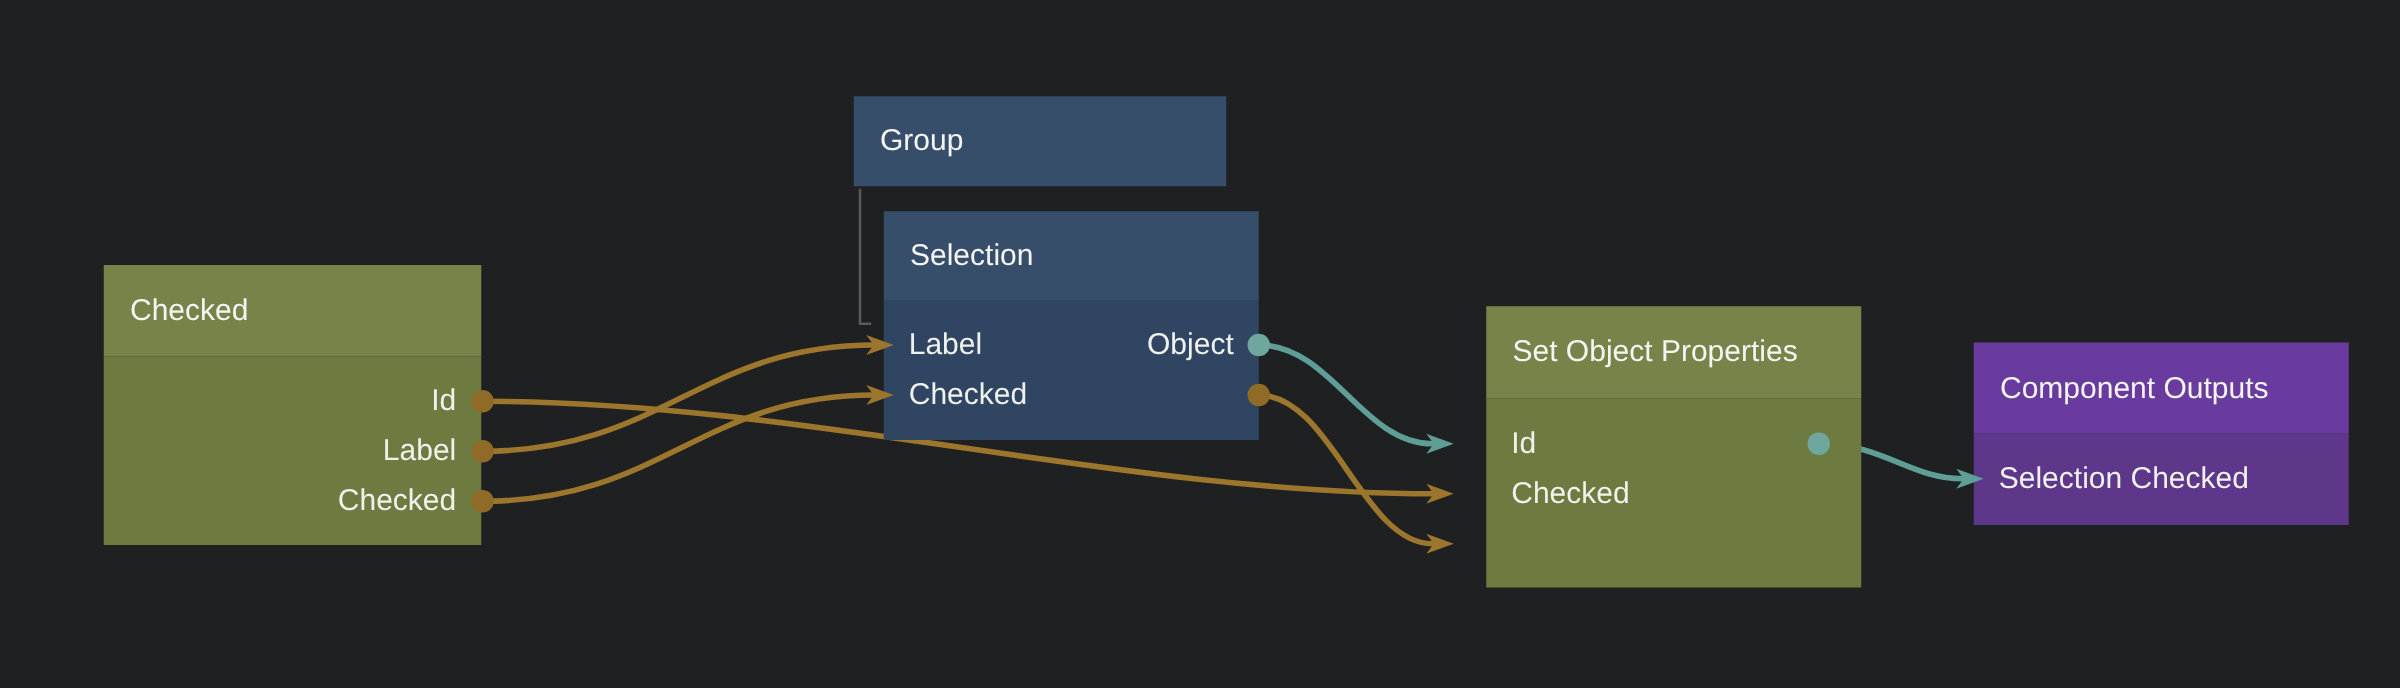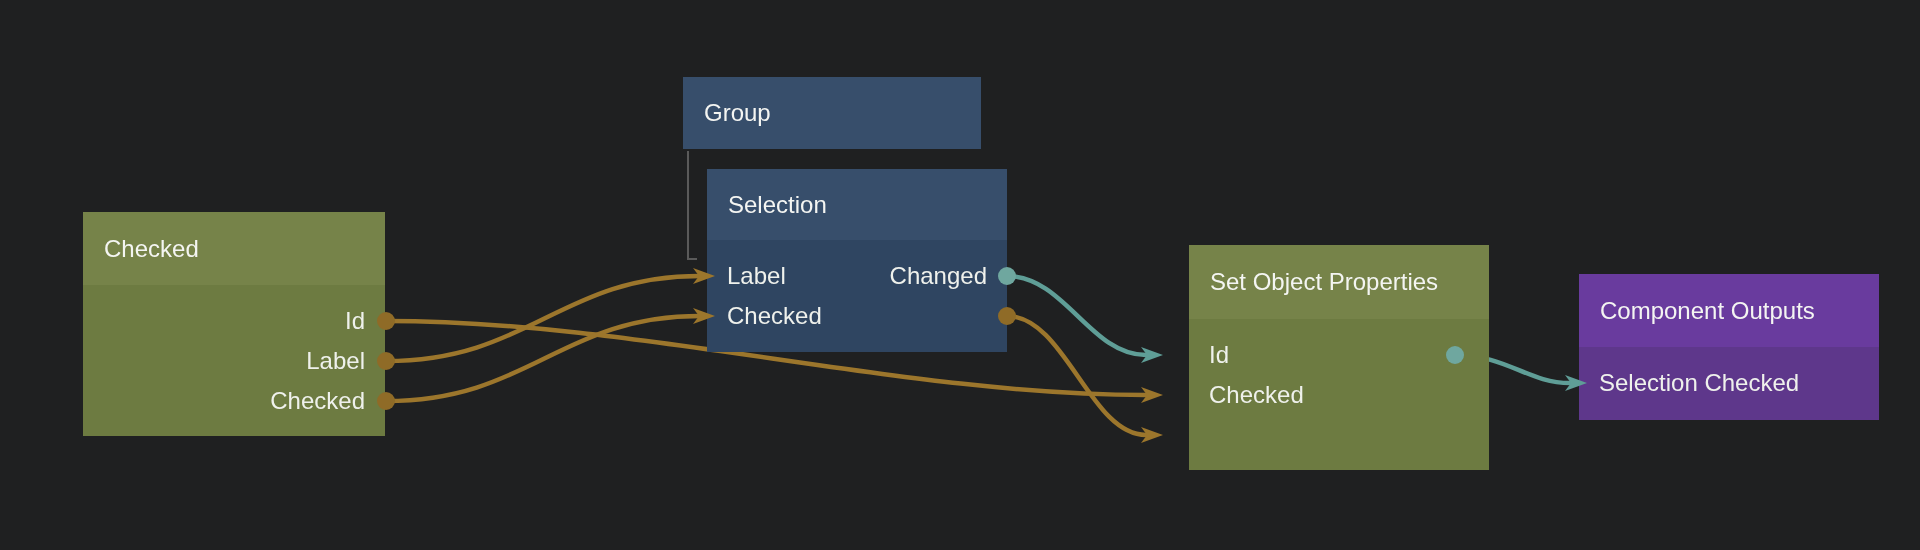--- a/index.html
+++ b/index.html
@@ -92,21 +92,21 @@
   </div>
 </div>
 
 <div class="node blue" style="left:707px;top:169px;width:300px;height:183px;">
   <div class="header" style="height:71px;">
     <span>Selection</span>
   </div>
   <div class="body">
     <div class="row">
       <span>Label</span>
-      <span>Changed</span>
+      <span>Object</span>
     </div>
     <div class="row">
       <span>Checked</span>
       <span></span>
     </div>
   </div>
 </div>
 
 <div class="node green" style="left:1189px;top:245px;width:300px;height:225px;">
   <div class="header" style="height:74px;">

